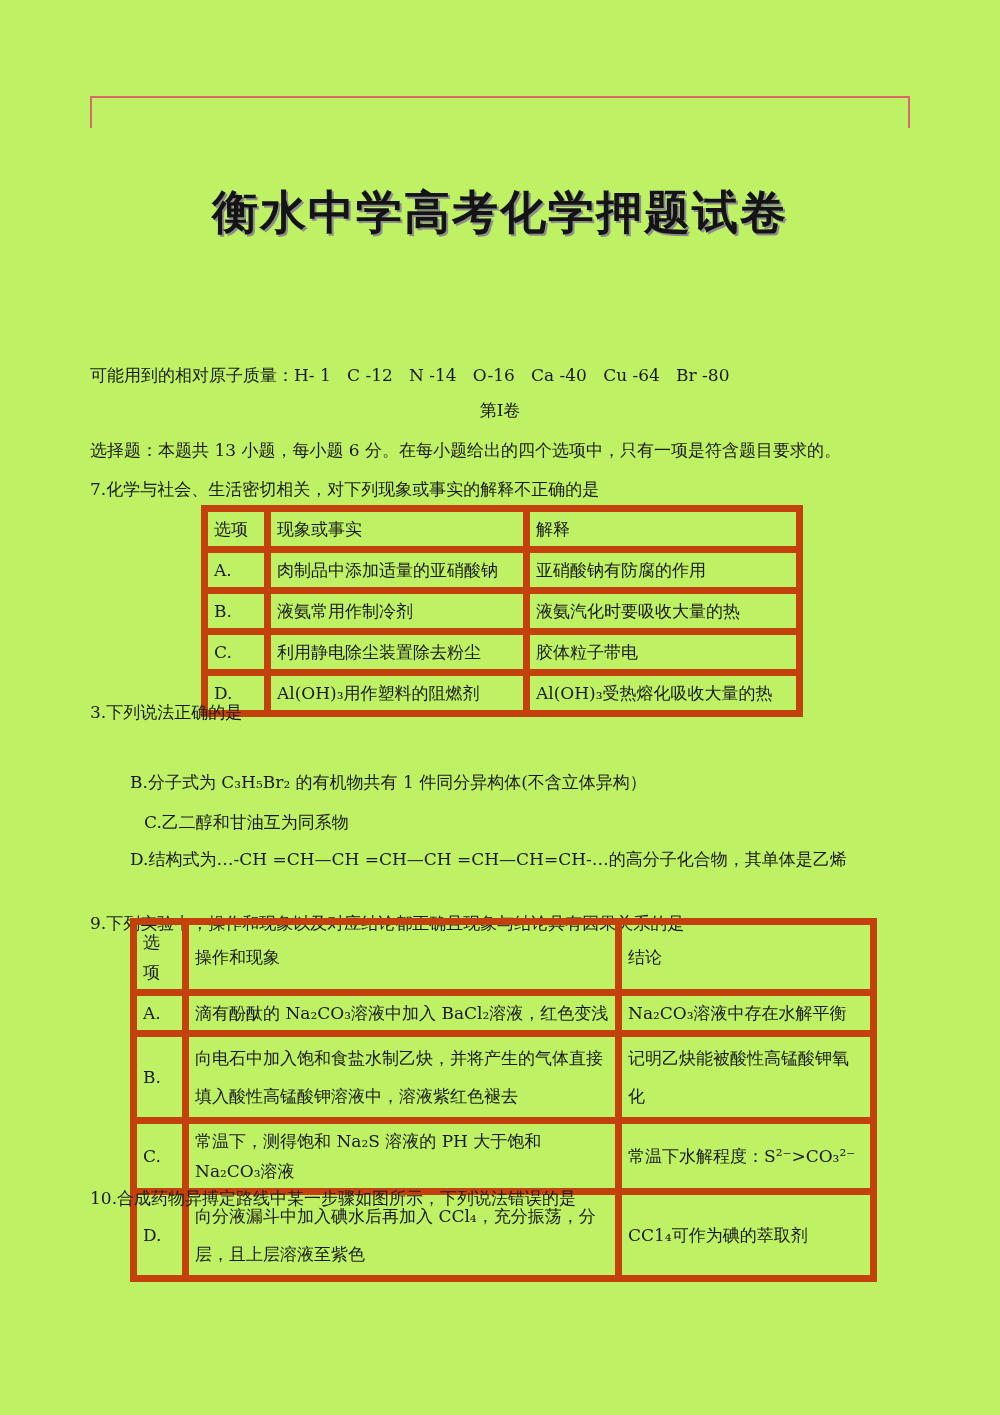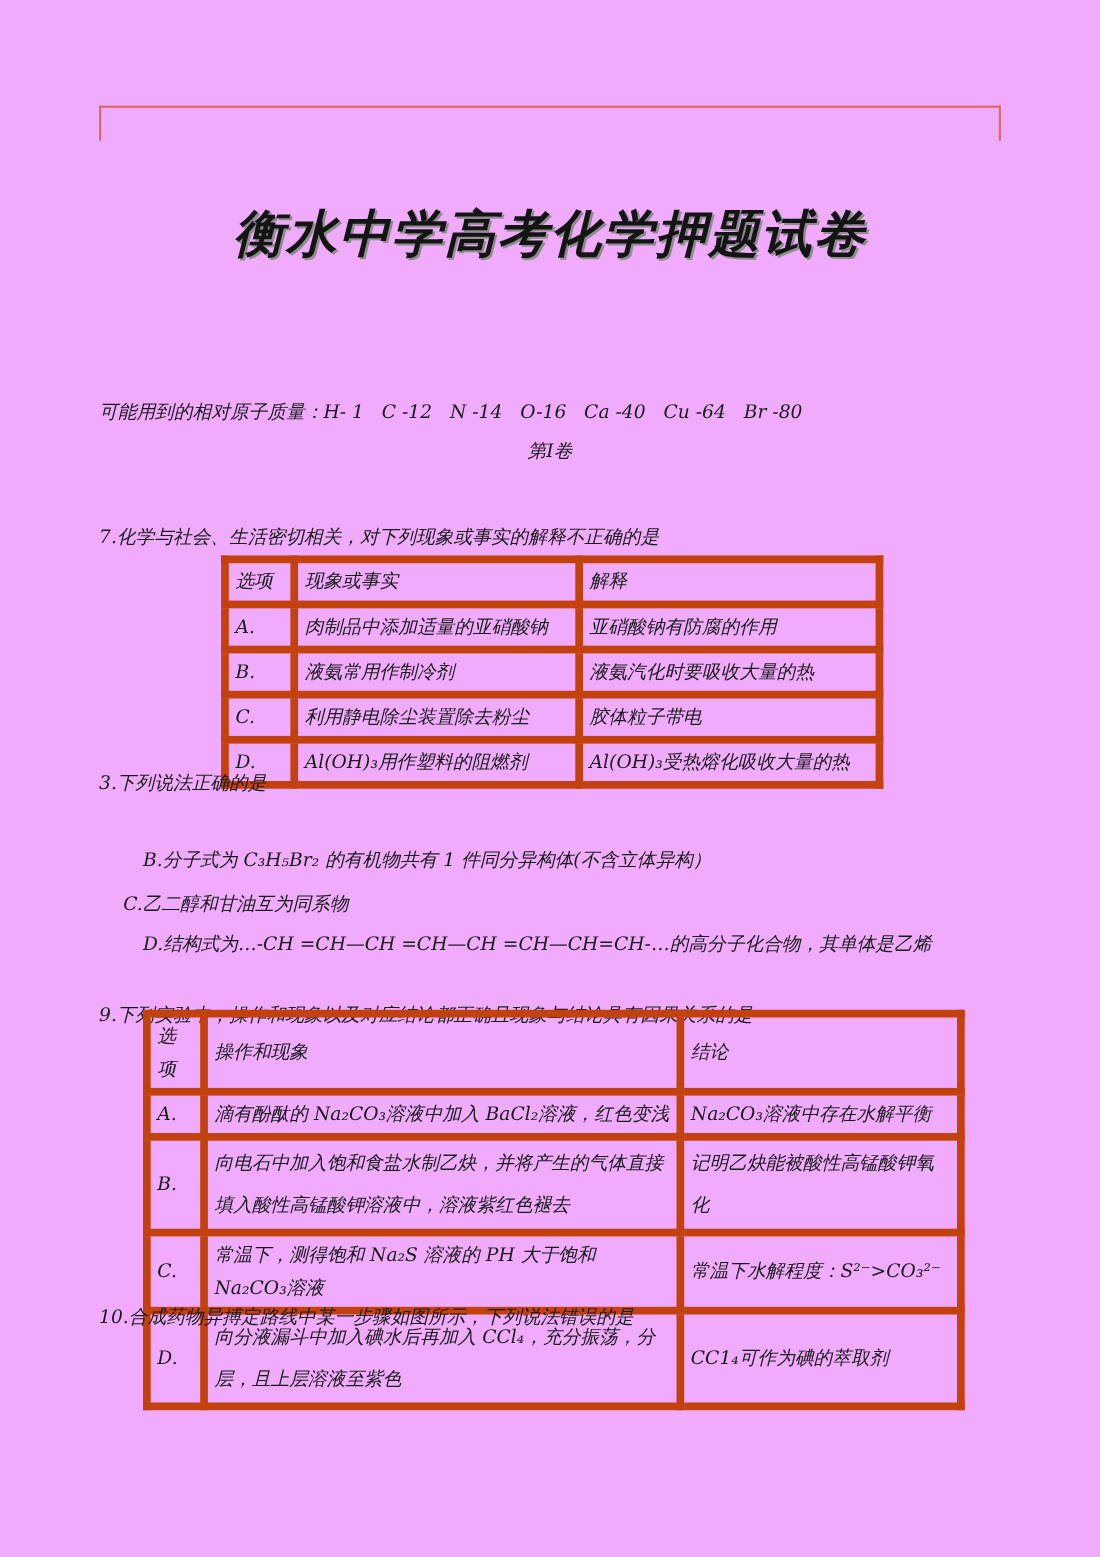--- a/index.html
+++ b/index.html
@@ -1,23 +1,22 @@
 <!DOCTYPE html>
 <html><head>
 <meta charset="utf-8">
 <style>
   html,body{margin:0;padding:0;background:#fff;}
   .page{
     position:relative;
     width:1000px;height:1415px;
-    background:#f0abfc;
+    background:#bef264;
     font-family:"DejaVu Serif","Liberation Serif",serif;
     color:#1a1a1a;
     overflow:hidden;
-    font-style:italic;
   }
   .red-box{
     position:absolute;
     left:90px;top:96px;
     width:816px;height:30px;
     border-top:2px solid #d96a6a;
     border-left:2px solid #d96a6a;
     border-right:2px solid #d96a6a;
   }
   .title{
@@ -74,20 +73,21 @@
 <div class="page">
 
   <div class="red-box"></div>
 
   <div class="title">衡水中学高考化学押题试卷</div>
 
   <div class="line" style="top:363px;">可能用到的相对原子质量：H- 1   C -12   N -14   O-16   Ca -40   Cu -64   Br -80</div>
 
   <div class="line centered" style="top:398px;">第Ⅰ卷</div>
 
+  <div class="line" style="top:438px;">选择题：本题共 13 小题，每小题 6 分。在每小题给出的四个选项中，只有一项是符含题目要求的。</div>
 
   <div class="line" style="top:477px;">7.化学与社会、生活密切相关，对下列现象或事实的解释不正确的是</div>
 
   <table class="t1">
     <colgroup>
         <col class="c0">
         <col class="c1">
         <col class="c2">
       </colgroup>
     <tbody>
@@ -114,21 +114,21 @@
     <tr>
       <td>D.</td>
       <td>Al(OH)₃用作塑料的阻燃剂</td>
       <td>Al(OH)₃受热熔化吸收大量的热</td>
     </tr>
   </tbody>
     </table>
 
   <div class="line" style="top:700px;">3.下列说法正确的是</div>
   <div class="line" style="top:770px;left:130px;">B.分子式为 C₃H₅Br₂ 的有机物共有 1 件同分异构体(不含立体异构）</div>
-  <div class="line" style="top:810px;left:112px;">C.乙二醇和甘油互为同系物</div>
+  <div class="line" style="top:810px;left:144px;">C.乙二醇和甘油互为同系物</div>
   <div class="line" style="top:847px;left:130px;">D.结构式为…-CH =CH—CH =CH—CH =CH—CH=CH-…的高分子化合物，其单体是乙烯</div>
 
   <div class="line" style="top:884px;margin-top:27px;">9.下列实验中，操作和现象以及对应结论都正确且现象与结论具有因果关系的是</div>
 
   <table class="t2">
     <colgroup>
         <col class="c0">
         <col class="c1">
         <col class="c2">
       </colgroup>

